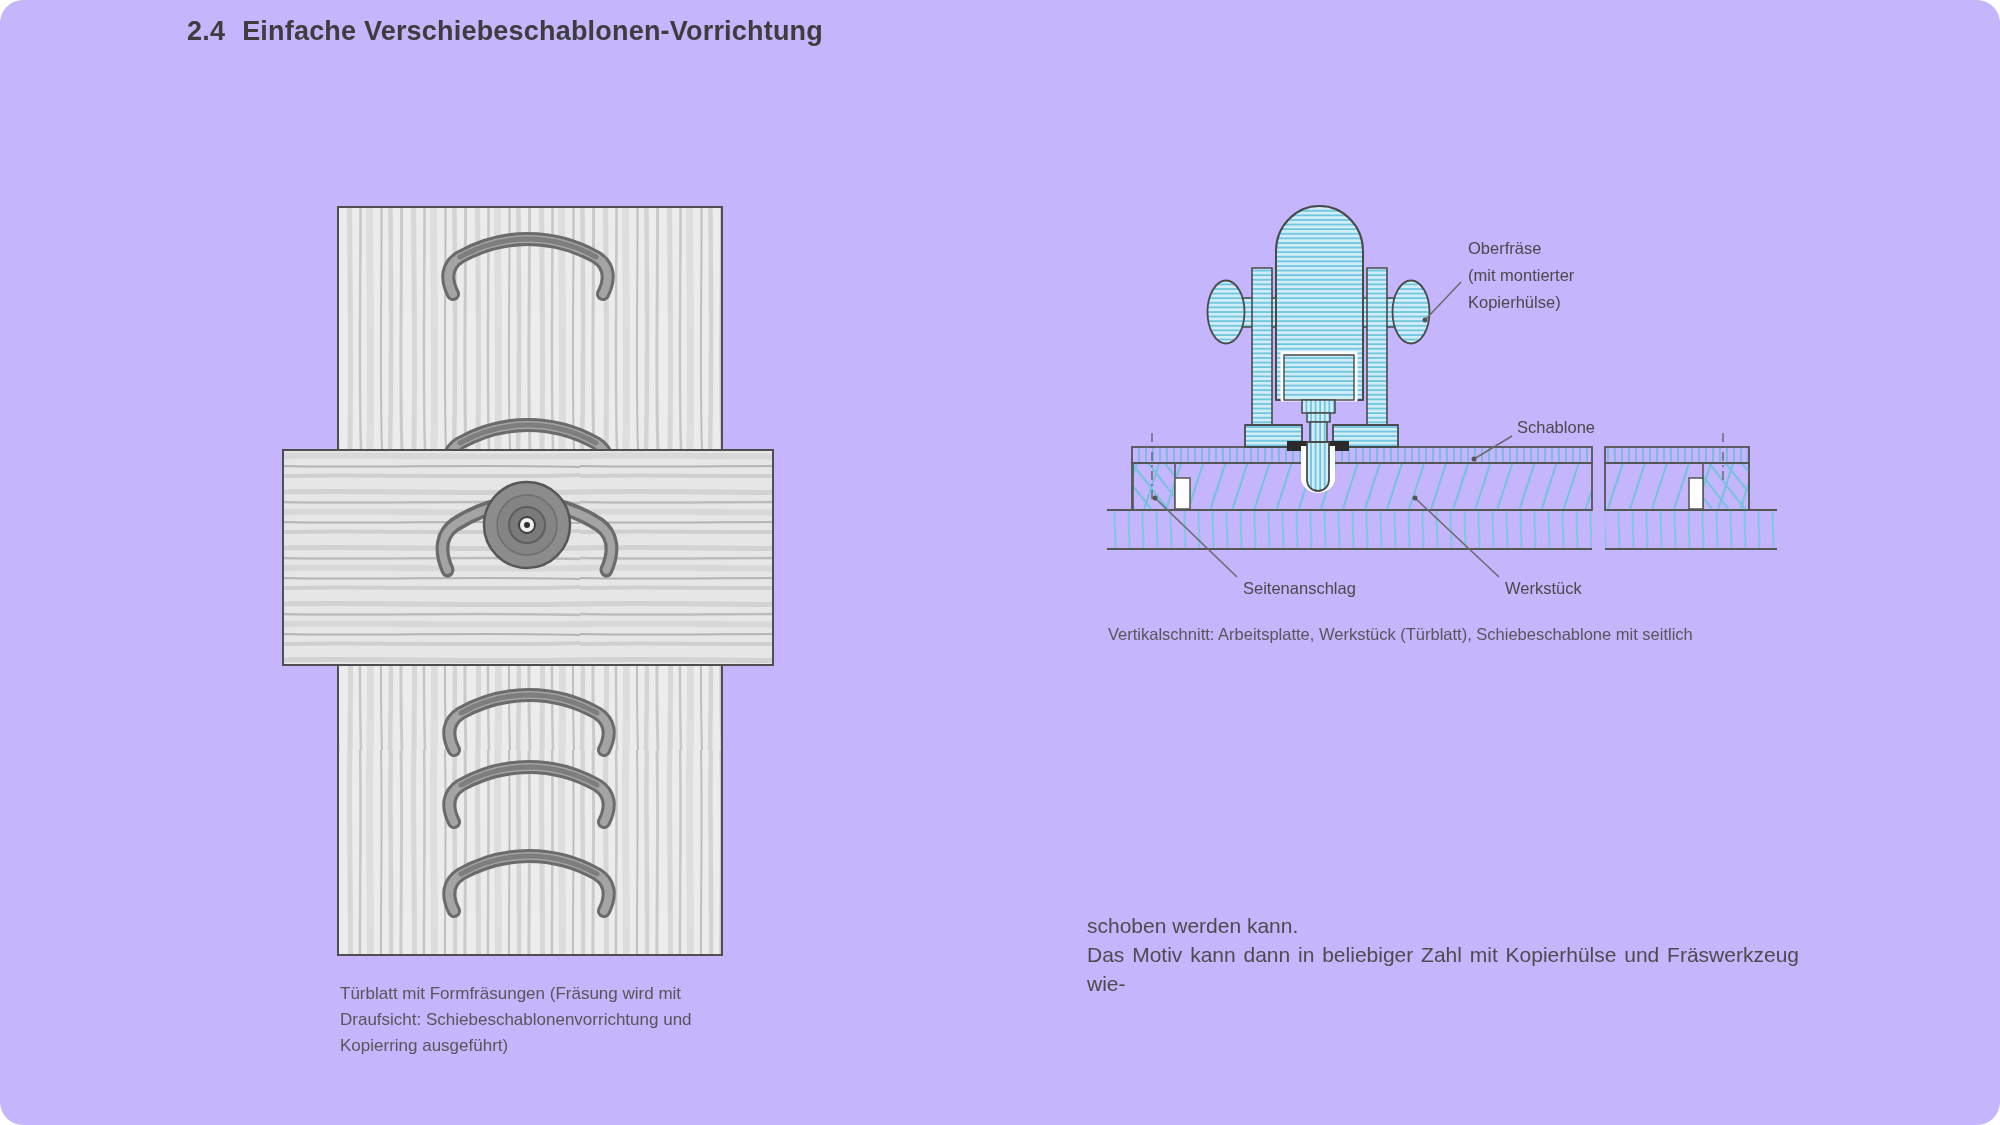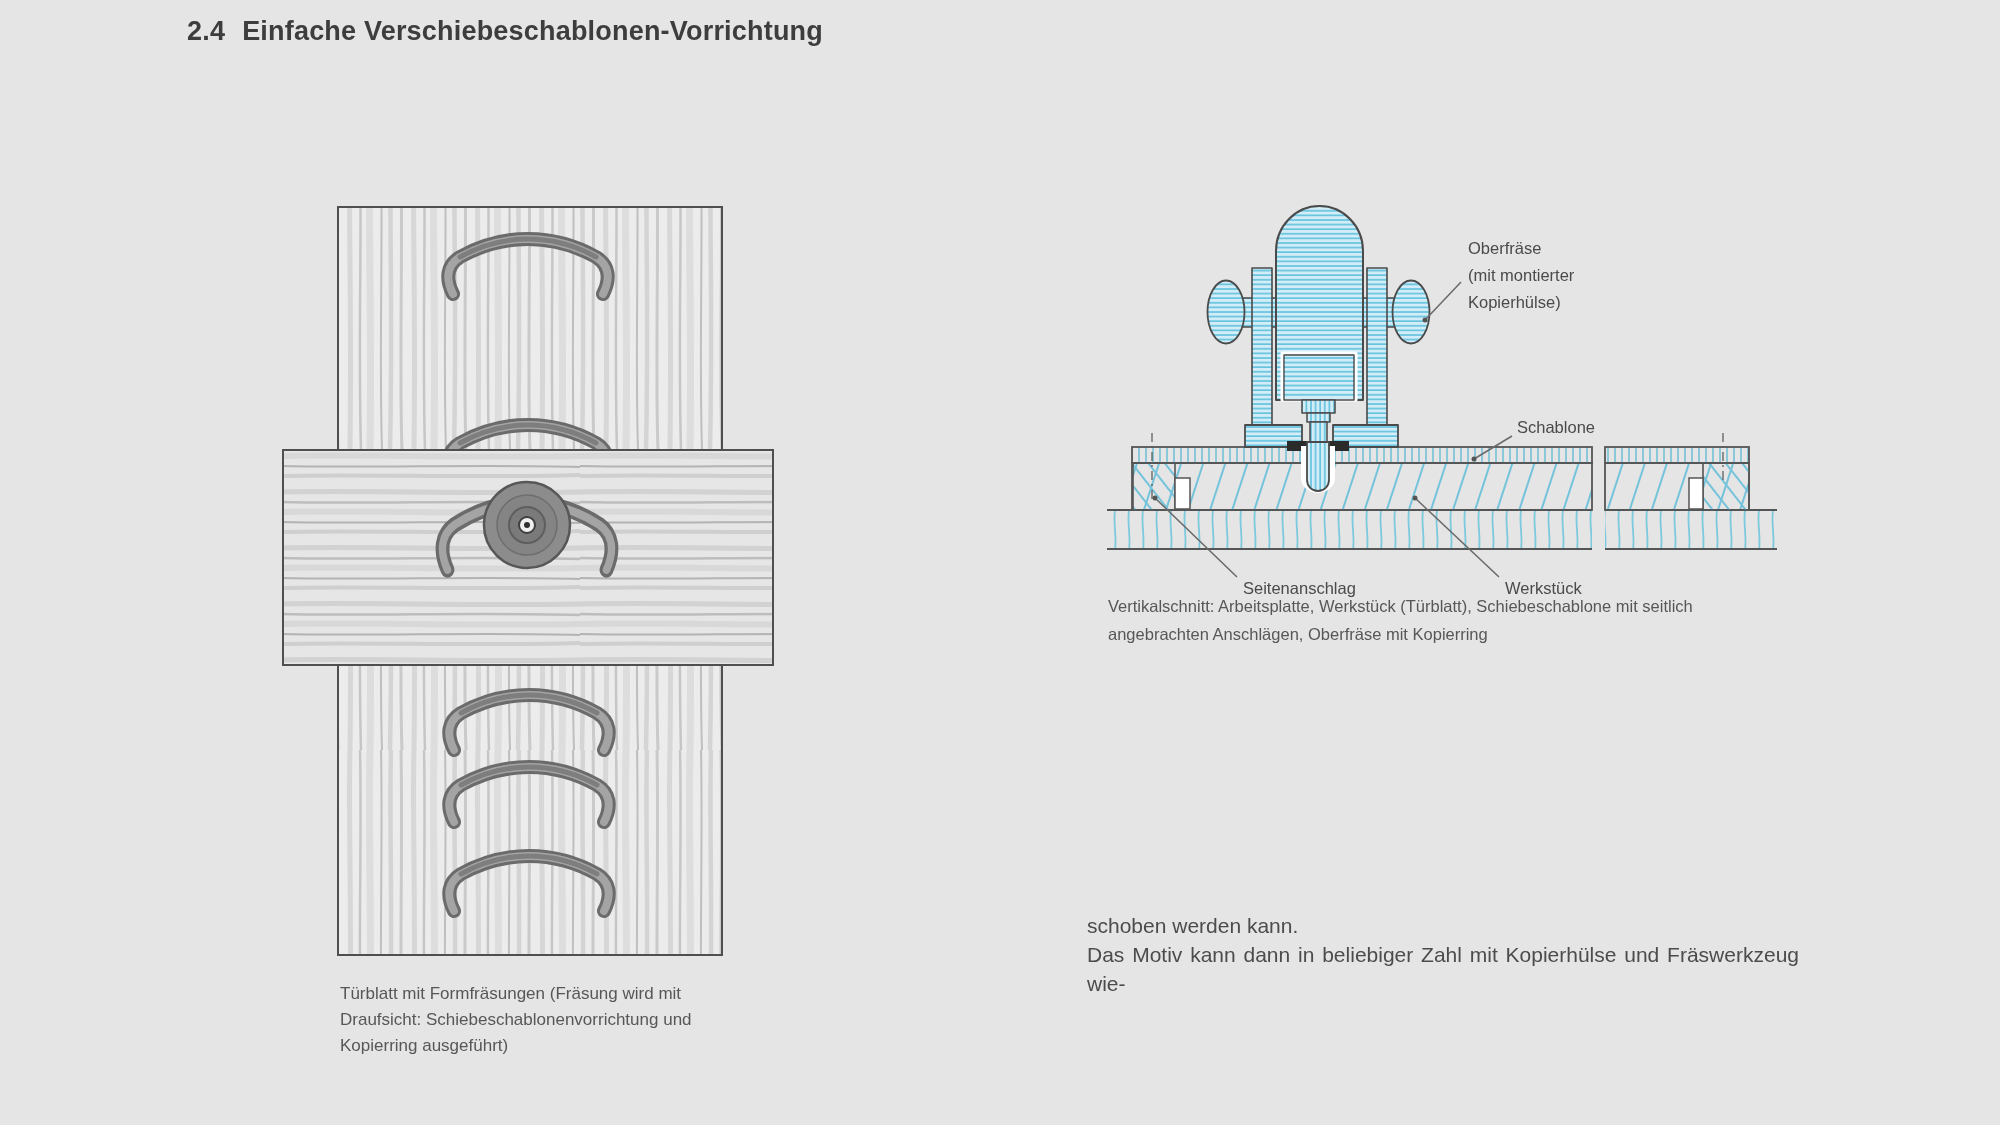--- a/index.html
+++ b/index.html
@@ -1,32 +1,32 @@
 <!DOCTYPE html>
 <html><head>
 <meta charset="utf-8">
 <style>
   html,body { margin:0; padding:0; background:#ffffff; }
   .page {
-    position:relative; width:2000px; height:1125px; background:#e5e5e5;
-    font-family:"Liberation Sans", sans-serif; overflow:hidden; color:#4c4c4c;
+    position:relative; width:2000px; height:1125px; background:#c4b5fd;
+    font-family:"Liberation Sans", sans-serif; overflow:hidden; color:#4c4c4c;border-radius:23px;
   }
   .title {
     position:absolute; left:187px; top:16px; font-size:27px; font-weight:bold;
     color:#3d3d3d; letter-spacing:0.2px;
   }
   .title .num { margin-right:17px; }
   .fig-left-svg  { position:absolute; left:280px; top:150px; }
   .fig-right-svg { position:absolute; left:1080px; top:150px; }
   .cap-left {
     position:absolute; left:340px; top:981px; font-size:17px; line-height:26px;
     color:#575757;
   }
   .cap-right {
-    position:absolute; left:1108px; top:592px; font-size:16.5px; line-height:28px;
+    position:absolute; left:1108px; top:620px; font-size:16.5px; line-height:28px;
     color:#575757;
   }
   .bodytext {
     position:absolute; left:1087px; top:911px; width:712px;
     font-size:21px; line-height:29px; color:#4c4c4c;
   }
   .jline { text-align:justify; text-align-last:justify; }
   .jlast { text-align:center;   text-align-last:left; }
   svg text { font-family:"Liberation Sans", sans-serif; font-size:16.5px; fill:#4a4a4a; }
 </style>
@@ -182,21 +182,20 @@
       <text x="163" y="444">Seitenanschlag</text>
 
       <line x1="419" y1="427" x2="335" y2="348" stroke="#6a6a6a" stroke-width="1.5"></line>
       <circle cx="335" cy="348" r="2.5" fill="#555"></circle>
       <text x="425" y="444">Werkstück</text>
     </g>
   </svg>
 
   <div class="cap-right">
     <div>Vertikalschnitt: Arbeitsplatte, Werkstück (Türblatt), Schiebeschablone mit seitlich</div>
-    <div>angebrachten Anschlägen, Oberfräse mit Kopierring</div>
   </div>
 
   <div class="bodytext">
     <div class="jlast">schoben werden kann.</div>
     <div class="jline">Das Motiv kann dann in beliebiger Zahl mit Kopierhülse und Fräswerkzeug wie-</div>
 
   </div>
 
 </div>
 

